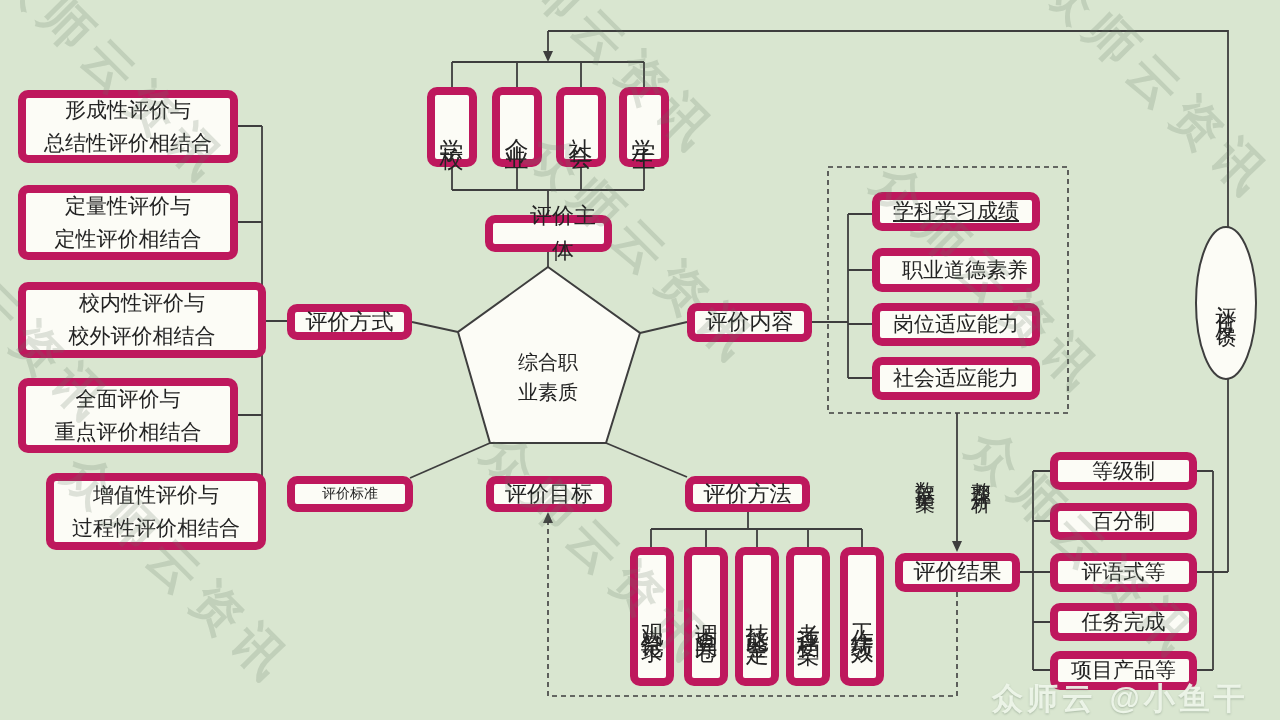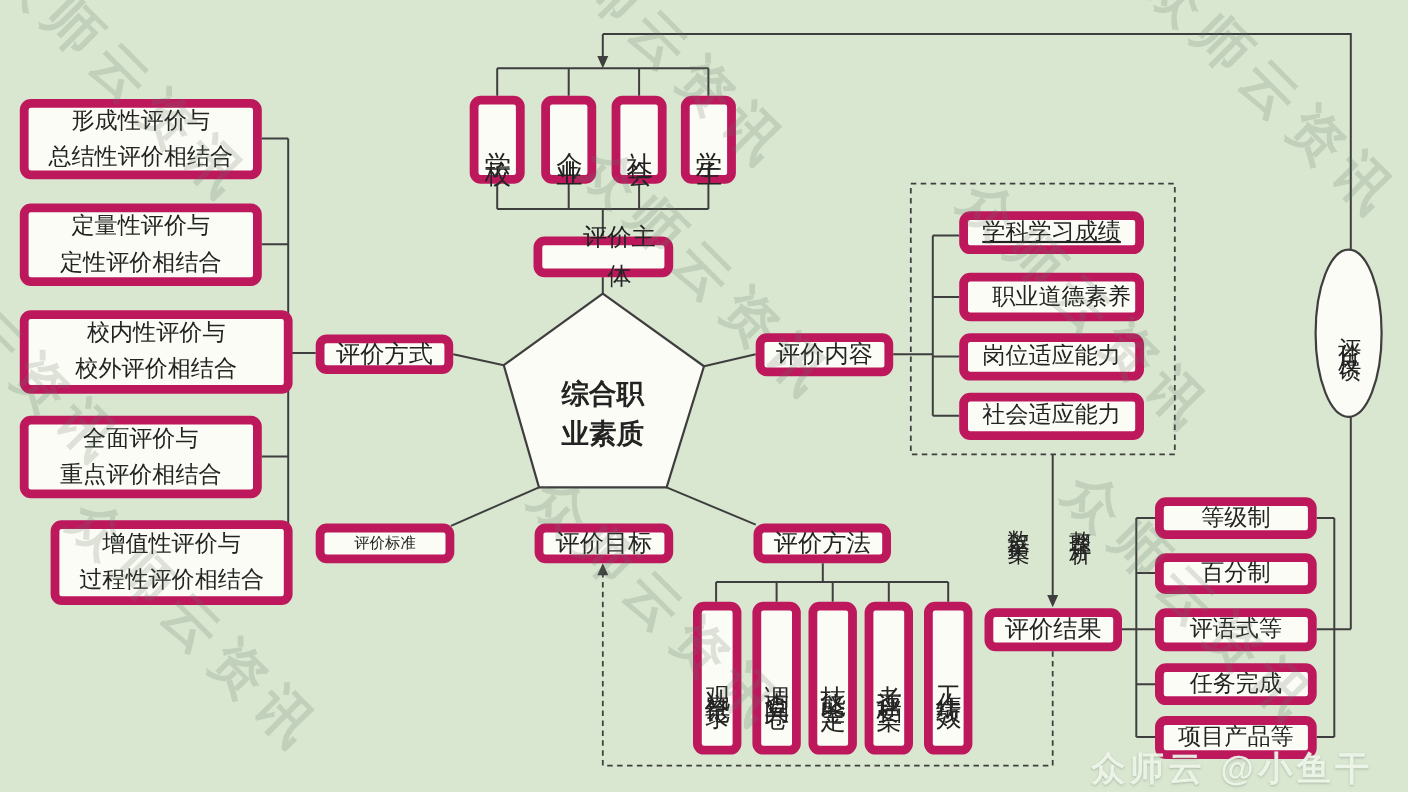--- a/index.html
+++ b/index.html
@@ -9,21 +9,21 @@
   .ln{fill:none;stroke:#3e3e3e;stroke-width:1.8;}
   .shape{fill:#fcfcf6;stroke:#3e3e3e;stroke-width:2;}
   .dash{fill:none;stroke:#3e3e3e;stroke-width:1.6;stroke-dasharray:5 4;}
   .arrow{fill:#3e3e3e;stroke:none;}
   .box{position:absolute;z-index:2;background:#fcfcf6;border:8px solid #be185d;border-radius:10px;
        display:flex;align-items:center;justify-content:center;text-align:center;
        font-size:21px;line-height:1.55;white-space:pre-line;box-sizing:border-box;}
   .plain{position:absolute;z-index:2;display:flex;align-items:center;justify-content:center;
          text-align:center;white-space:pre-line;}
   .vtext{writing-mode:vertical-rl;text-orientation:upright;}
-  .pent{font-weight:bold;font-size:25px;line-height:1.5;}
+  .pent{font-weight:normal;font-size:20px;line-height:1.5;}
   .wm{position:absolute;z-index:3;transform:rotate(45deg);transform-origin:0 0;
       font-size:50px;letter-spacing:10px;color:rgba(98,122,98,0.20);
       white-space:nowrap;font-weight:bold;pointer-events:none;}
   .sig{position:absolute;z-index:4;font-size:31px;font-weight:bold;letter-spacing:4px;
        color:rgba(240,247,236,0.92);text-shadow:0 1px 2px rgba(110,130,110,0.45);}
 </style>
 </head>
 <body>
 
 <div class="stage">

